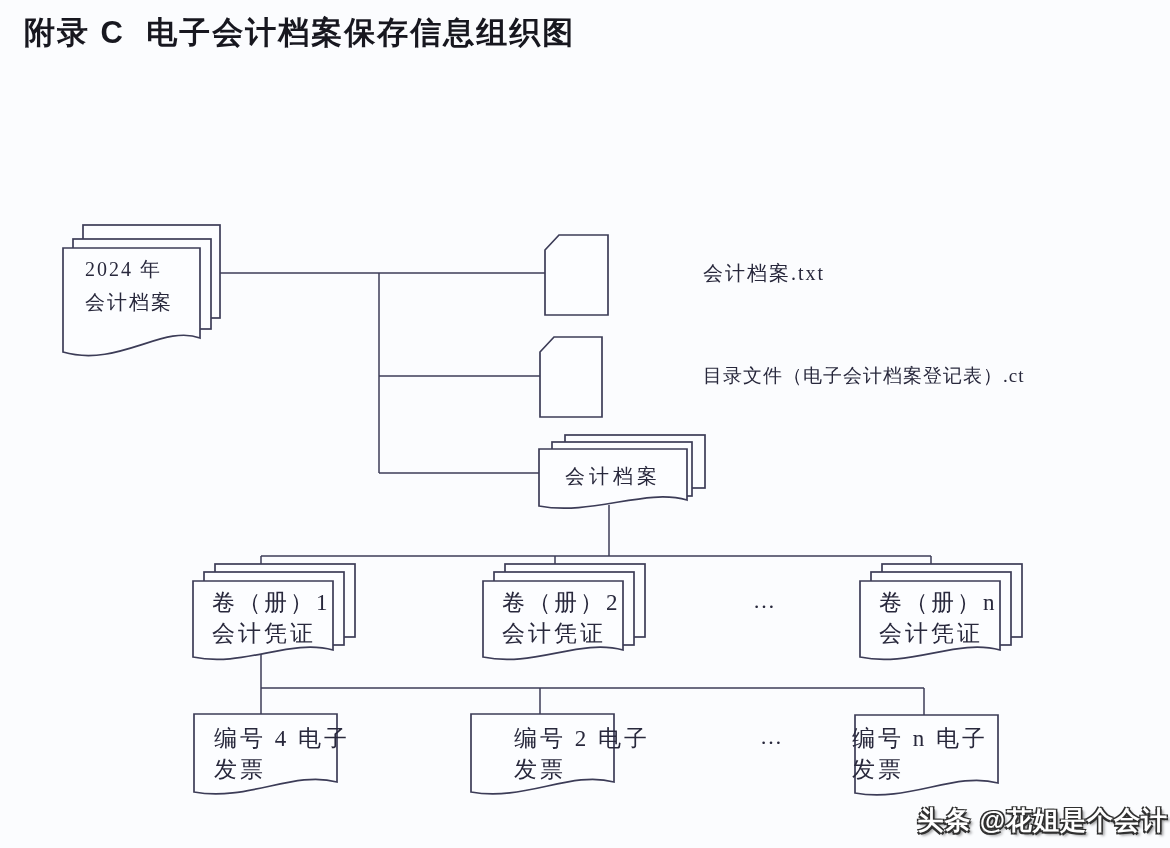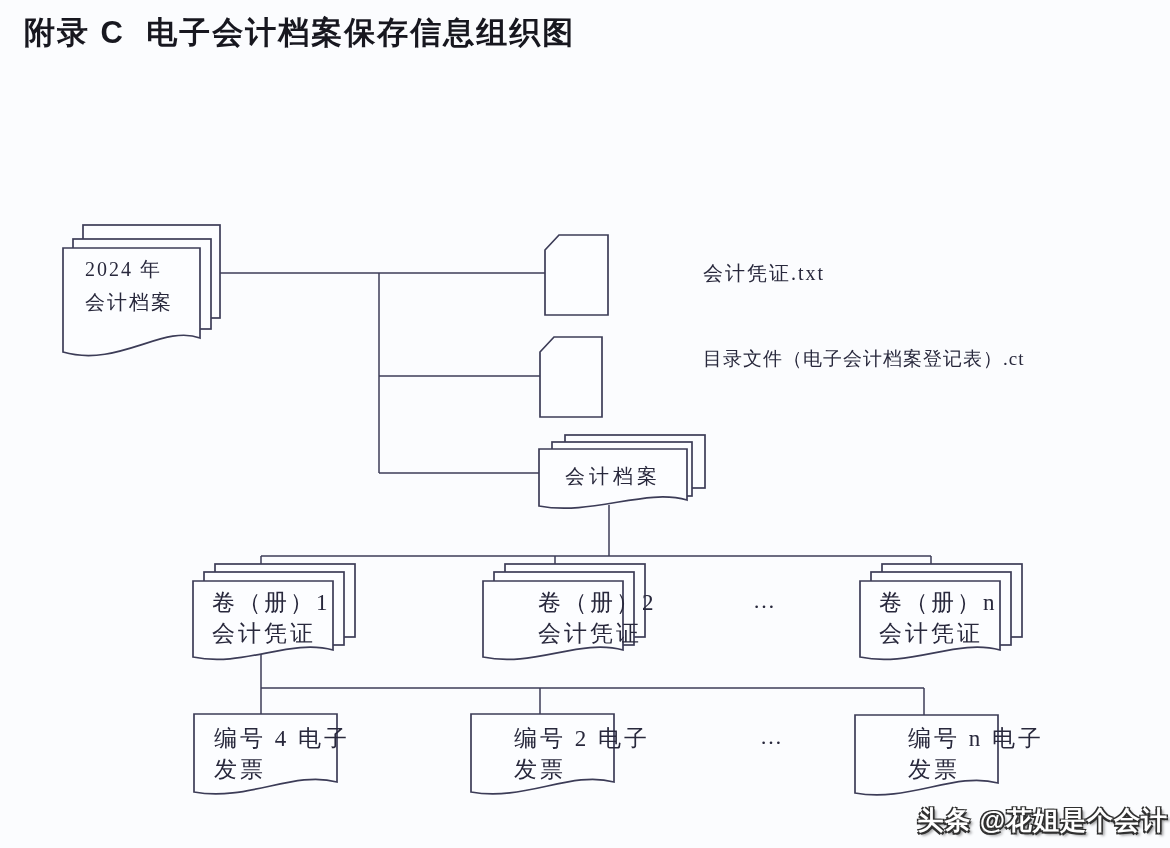--- a/index.html
+++ b/index.html
@@ -26,28 +26,28 @@
     position:absolute;left:24px;top:12px;margin:0;
     font-family:"Liberation Sans","DejaVu Sans",sans-serif;
     font-weight:700;font-size:31px;letter-spacing:2px;color:var(--title);
     white-space:pre;
   }
   .label{position:absolute;color:var(--text);white-space:nowrap;}
   .two-line{line-height:31px;font-size:23px;letter-spacing:3px;}
   .two-line span{display:block;}
   .root-label{left:85px;top:253px;font-size:20px;line-height:33px;letter-spacing:2px;}
   .file-label-1{left:703px;top:260px;font-size:20px;letter-spacing:2px;}
-  .file-label-2{left:703px;top:346px;font-size:19px;letter-spacing:1px;}
+  .file-label-2{left:703px;top:363px;font-size:19px;letter-spacing:1px;}
   .archive-label{left:549px;top:463px;width:128px;text-align:center;font-size:20px;letter-spacing:4px;white-space:nowrap;}
   .vol-label-1{left:212px;top:587px;}
-  .vol-label-2{left:502px;top:587px;margin-left:36px;}
+  .vol-label-2{left:502px;top:587px;}
   .vol-label-n{left:879px;top:587px;}
   .inv-label-1{left:214px;top:723px;}
   .inv-label-2{left:514px;top:723px;}
-  .inv-label-n{left:908px;top:723px;}
+  .inv-label-n{left:852px;top:723px;}
   .ellipsis{font-size:22px;letter-spacing:2px;color:var(--text);}
   .ellipsis-1{left:753px;top:588px;}
   .ellipsis-2{left:760px;top:724px;}
   .watermark{
     position:absolute;right:2px;bottom:8px;
     font-family:"Liberation Sans","DejaVu Sans",sans-serif;
     font-weight:700;font-size:26px;letter-spacing:1px;
     color:var(--watermark-fill);white-space:nowrap;
     text-shadow:
       -1.5px -1.5px 0 var(--watermark-outline),
@@ -118,21 +118,21 @@
     <path class="doc" d="M194 714 H337 V782 C294 770 247 802 194 792 Z"></path>
     <path class="doc" d="M471 714 H614 V782 C571 770 524 802 471 792 Z"></path>
     <path class="doc" d="M855 715 H998 V783 C955 771 908 803 855 793 Z"></path>
   </svg>
 
   <div class="label two-line root-label">
     <span>2024 年</span>
     <span>会计档案</span>
   </div>
 
-  <div class="label file-label-1">会计凭证.txt</div>
+  <div class="label file-label-1">会计档案.txt</div>
   <div class="label file-label-2">目录文件（电子会计档案登记表）.ct</div>
 
   <div class="label archive-label">会计档案</div>
 
   <div class="label two-line vol-label-1">
     <span>卷（册）1</span>
     <span>会计凭证</span>
   </div>
   <div class="label two-line vol-label-2">
     <span>卷（册）2</span>

